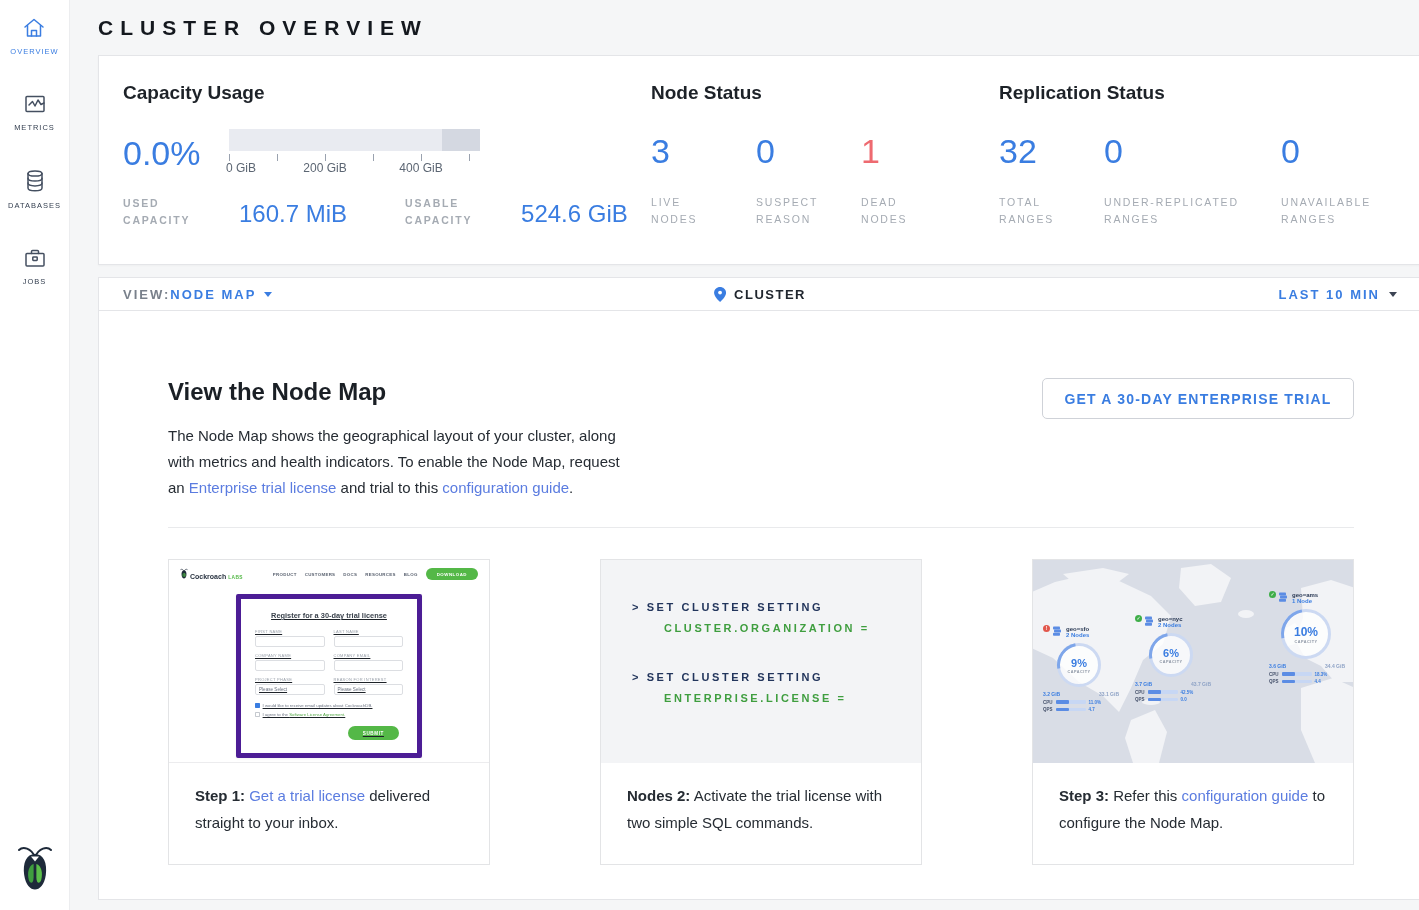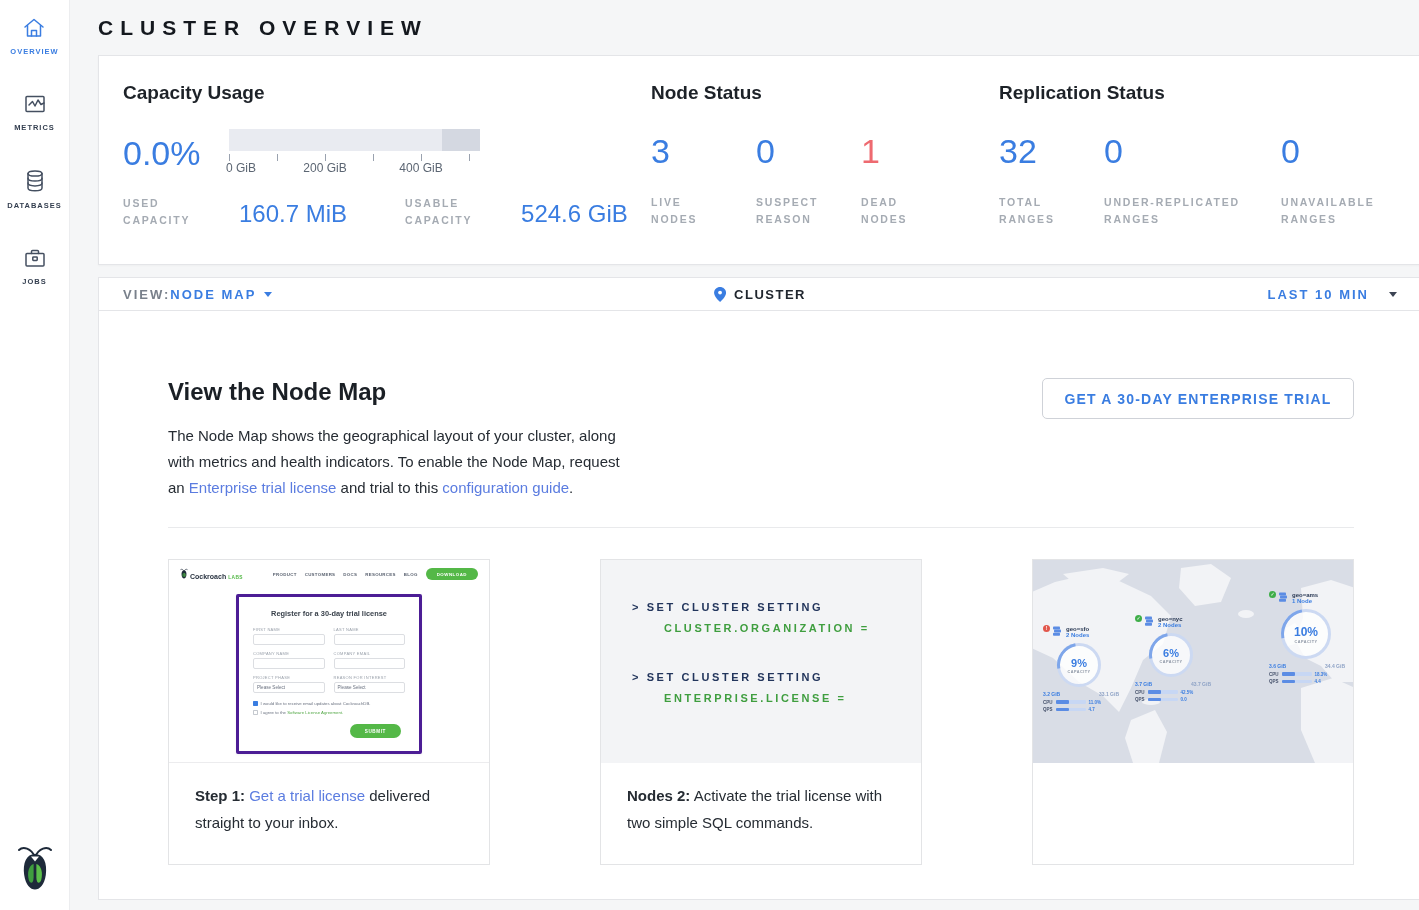--- a/index.html
+++ b/index.html
@@ -14,21 +14,21 @@
   html,body{width:1419px;height:910px;overflow:hidden;}
   body{font-family:"Liberation Sans","DejaVu Sans",sans-serif;background:var(--page-bg);color:var(--dark);}
   .app{display:flex;width:1419px;height:910px;}
 
   
   .sidebar{width:70px;flex:none;background:#fff;border-right:1px solid #ecedef;position:relative;
            display:flex;flex-direction:column;align-items:center;padding-top:16px;}
   .nav-item{display:flex;flex-direction:column;align-items:center;gap:7px;margin-bottom:36px;cursor:pointer;}
   .nav-item svg{stroke:#444f60;fill:none;stroke-width:1.5;stroke-linecap:round;stroke-linejoin:round;}
   .nav-item.active svg{stroke:var(--blue);}
-  .nav-label{font-size:7.5px;font-weight:700;letter-spacing:1px;color:#333e4f;}
+  .nav-label{font-size:7.5px;font-weight:400;letter-spacing:1px;color:#333e4f;}
   .nav-item.active .nav-label{color:var(--blue);}
   .sidebar-logo{position:absolute;bottom:16px;left:50%;transform:translateX(-50%);}
 
   
   .main{flex:1;padding:0 12px 0 28px;}
   .page-title{height:55px;display:flex;align-items:center;font-size:21px;font-weight:700;
               letter-spacing:7px;color:#14181e;}
 
   
   .summary-card{background:#fff;border:1px solid var(--border);height:210px;display:flex;
@@ -48,38 +48,38 @@
   .cap-axis{position:relative;height:14px;font-size:12px;color:var(--slate);}
   .cap-axis span{position:absolute;top:0;white-space:nowrap;}
   .cap-stats{display:flex;margin-top:20px;align-items:flex-end;gap:58px;}
   .cap-stat{display:flex;align-items:flex-end;gap:24px;}
   .cap-label{font-size:10.5px;font-weight:600;letter-spacing:1.8px;color:var(--label-gray);
              width:92px;line-height:17px;}
   .cap-value{font-size:24px;color:var(--blue);padding-bottom:1px;white-space:nowrap;}
   .stats-row{display:flex;margin-top:30px;}
   .stat .stat-value{font-size:34px;line-height:34px;color:var(--blue);}
   .stat .stat-value.red{color:var(--red);}
-  .stat .stat-label{font-size:10.5px;font-weight:700;letter-spacing:1.8px;color:var(--label-gray);
+  .stat .stat-label{font-size:10.5px;font-weight:400;letter-spacing:1.8px;color:var(--label-gray);
                     margin-top:26px;line-height:17px;}
   .sec-nodes .stat{width:105px;}
   .sec-nodes .stat .stat-label{width:72px;}
   .sec-repl .stat1{width:105px;} .sec-repl .stat1 .stat-label{width:62px;}
   .sec-repl .stat2{width:177px;} .sec-repl .stat2 .stat-label{width:160px;}
   .sec-repl .stat3{width:140px;} .sec-repl .stat3 .stat-label{width:110px;}
 
   
   .view-bar{margin-top:12px;height:34px;background:#fff;border:1px solid var(--border);
             display:flex;align-items:center;padding:0 24px;position:relative;font-size:13px;}
   .vb-left{display:flex;align-items:center;}
   .vb-label{color:#79808b;letter-spacing:2px;font-weight:600;}
   .vb-select{display:flex;align-items:center;gap:8px;color:var(--blue);letter-spacing:2px;
              font-weight:600;cursor:pointer;}
   .vb-center{position:absolute;left:50%;transform:translateX(-50%);display:flex;align-items:center;
              gap:8px;color:#20262e;letter-spacing:1.5px;font-weight:600;cursor:pointer;}
-  .vb-right{margin-left:auto;display:flex;align-items:center;gap:20px;color:var(--blue);
+  .vb-right{margin-left:auto;display:flex;align-items:center;gap:9px;color:var(--blue);
             letter-spacing:2px;font-weight:600;cursor:pointer;}
   .caret{width:0;height:0;border-left:4.5px solid transparent;border-right:4.5px solid transparent;
          border-top:5px solid var(--blue);display:inline-block;}
   .caret.dark{border-top-color:#3c4453;}
 
   
   .panel{background:#fff;border:1px solid var(--border);border-top:none;height:589px;
          padding:67px 67px 0 69px;}
   .panel-head{display:flex;justify-content:space-between;align-items:flex-start;}
   .nm-heading{font-size:24px;font-weight:600;color:#1a1f25;margin-bottom:17px;}
@@ -99,22 +99,22 @@
   
   .site{position:absolute;inset:0;background:#fff;border-bottom:1px solid #ececee;}
   .site-header{display:flex;align-items:center;justify-content:space-between;padding:8px 11px 0 11px;}
   .site-logo{display:flex;align-items:baseline;gap:2px;}
   .site-logo .lg-main{font-size:7px;font-weight:800;color:#2a3442;}
   .site-logo .lg-sub{font-size:4.8px;font-weight:700;color:var(--brand-green);letter-spacing:.4px;}
   .site-nav{display:flex;align-items:center;gap:8px;}
   .site-nav .sn-item{font-size:4.4px;font-weight:700;letter-spacing:.3px;color:#5a6270;}
   .dl-pill{background:var(--brand-green);color:#fff;font-size:4.4px;font-weight:700;
            letter-spacing:.5px;border-radius:7px;padding:3.5px 11px;}
-  .mini-form{width:186px;margin:14px auto 0;background:#fff;border:3px solid #4c1d95;
-             border-radius:2px;padding:12px 14px 13px;box-shadow:0 1px 3px rgba(0,0,0,.05);}
+  .mini-form{width:186px;margin:14px auto 0;background:#fff;border:5px solid #4c1d95;
+             border-radius:2px;padding:12px 14px 13px;box-shadow:0 1px 3px rgba(0,0,0,.05);text-decoration:underline;}
   .mf-title{text-align:center;font-size:7.4px;font-weight:600;color:#3a424c;margin-bottom:9px;}
   .mf-grid{display:grid;grid-template-columns:1fr 1fr;column-gap:9px;row-gap:6px;}
   .mf-label{display:block;font-size:4px;letter-spacing:.3px;color:#9aa1ab;margin-bottom:2px;}
   .mf-input{height:11px;border:1px solid #dcdee2;border-radius:2px;font-size:4.6px;color:#6b7280;
             display:flex;align-items:center;padding:0 3px;background:#fff;}
   .mf-checks{margin-top:8px;}
   .mf-check{display:flex;align-items:center;gap:3px;font-size:4.3px;color:#6b7280;margin-top:4px;}
   .cb{width:4.6px;height:4.6px;border:.6px solid #c5c9cf;border-radius:.8px;flex:none;}
   .cb.checked{background:var(--blue);border-color:var(--blue);}
   .mf-green{color:#54a847;}
@@ -514,18 +514,21 @@
                   <span class="mn-bar"></span>
                   <span class="mn-val">18.3%</span>
                 </div>
               <div class="mn-row">
                   <span>QPS</span>
                   <span class="mn-bar"></span>
                   <span class="mn-val">4.4</span>
                 </div>
             </div>
           </div>
+          <div class="card-caption">
+            <b>Step 3:</b><span> Refer this </span><a>configuration guide</a><span> to configure the Node Map.</span>
+          </div>
         </div>
 
       </div>
     </section>
   </main>
 </div>
 
 </body></html>

